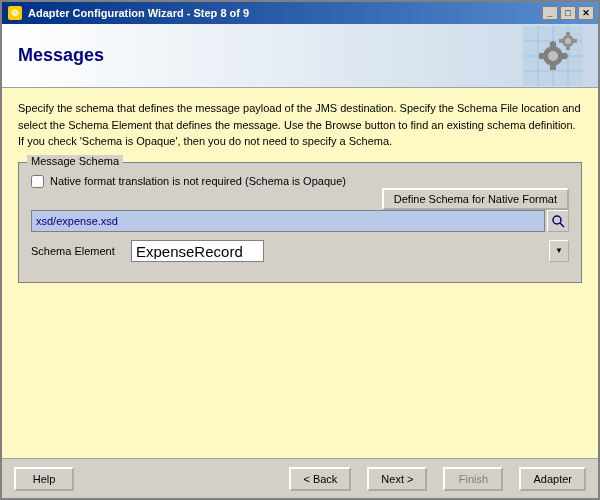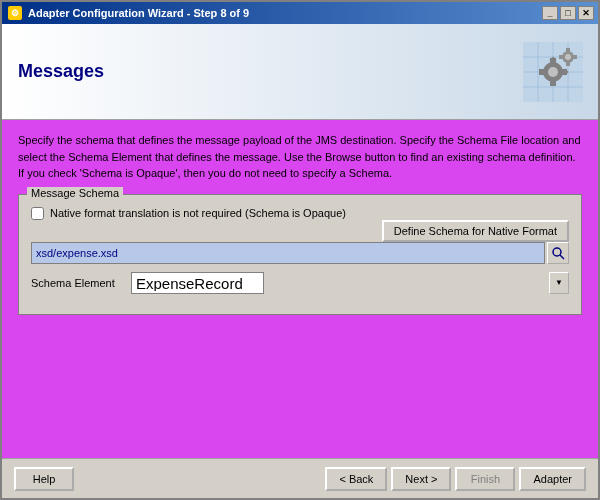--- a/index.html
+++ b/index.html
@@ -65,21 +65,21 @@
       display: flex;
       align-items: center;
       justify-content: center;
       cursor: pointer;
       font-weight: bold;
     }
 
     
     .wizard-header {
       background: linear-gradient(to right, #ffffff, #c8d8e8);
-      height: 96px;
+      height: 64px;
       display: flex;
       align-items: center;
       padding: 10px 16px;
       border-bottom: 1px solid #a0a0a0;
       flex-shrink: 0;
       position: relative;
       overflow: hidden;
     }
 
     .wizard-header h1 {
@@ -102,21 +102,21 @@
 
     
     .gear-svg {
       width: 60px;
       height: 60px;
     }
 
     
     .content {
       flex: 1;
-      background: #d946ef;
+      background: #fef9c3;
       padding: 12px 16px;
       overflow: auto;
     }
 
     .description {
       font-size: 11px;
       color: #000;
       line-height: 1.5;
       margin-bottom: 12px;
     }
@@ -259,21 +259,21 @@
       padding: 0 12px;
       flex-shrink: 0;
     }
 
     .footer-left {
       flex: 1;
     }
 
     .footer-right {
       display: flex;
-      gap: 4px;
+      gap: 16px;
       align-items: center;
     }
 
     .footer-btn {
       background: #d4d0c8;
       border: 2px outset #ffffff;
       padding: 4px 12px;
       font-size: 11px;
       cursor: pointer;
       min-width: 60px;

